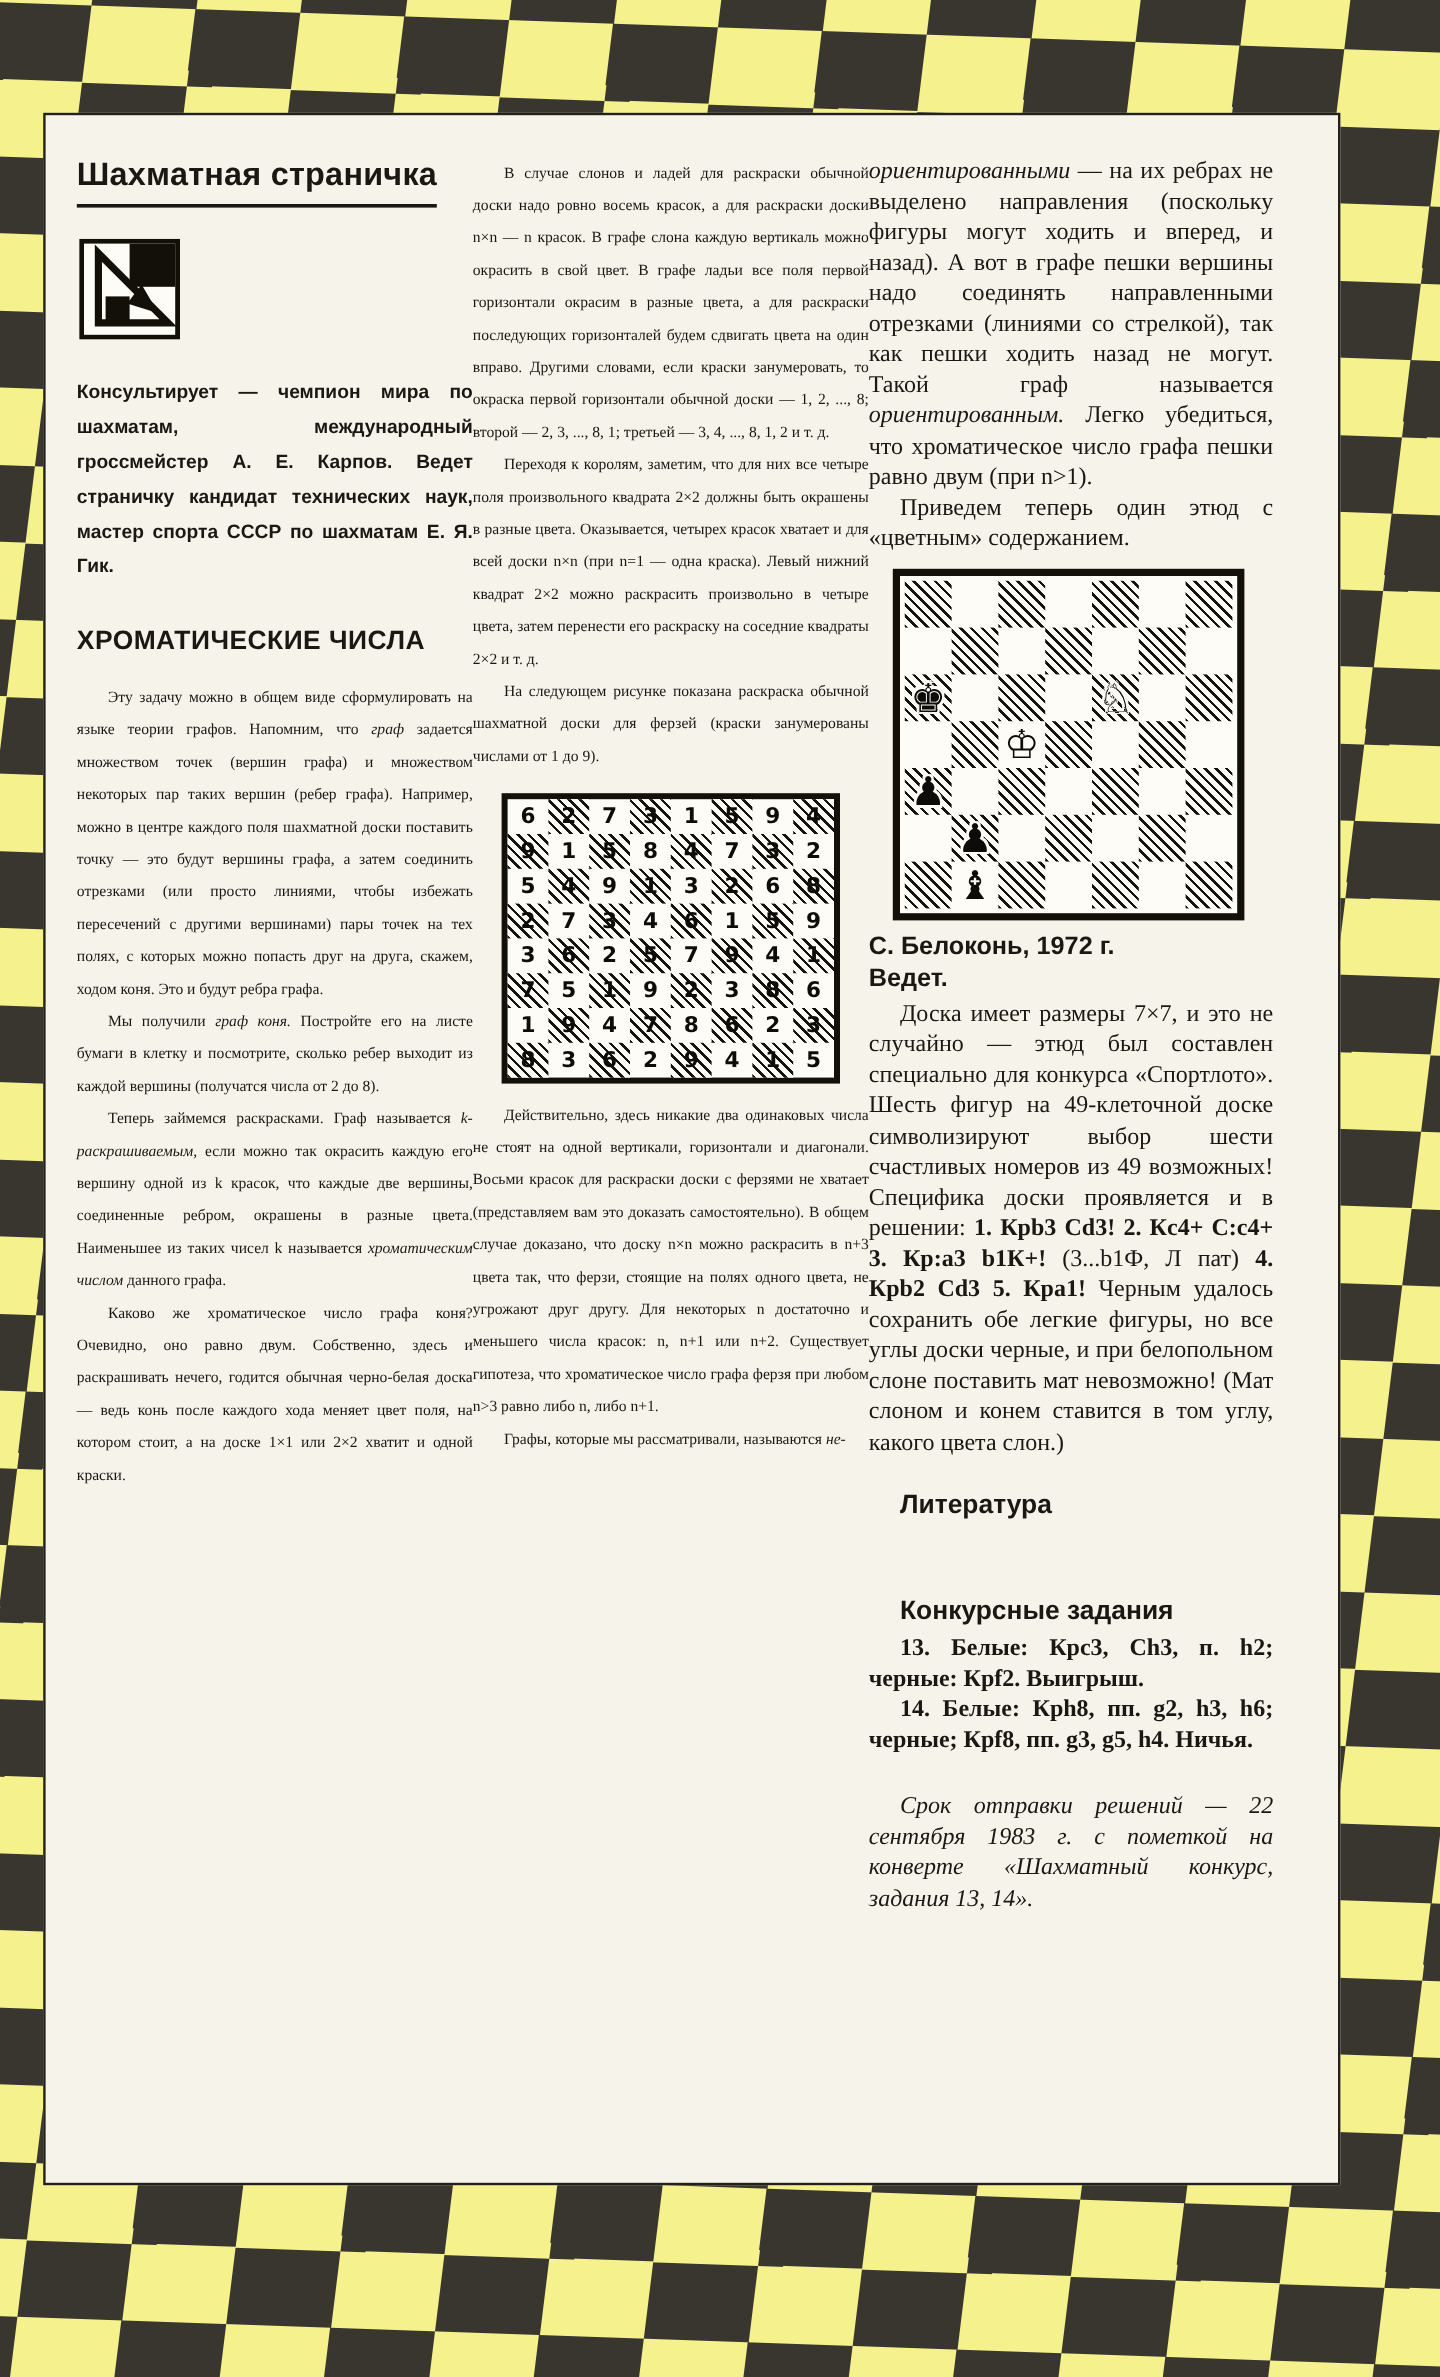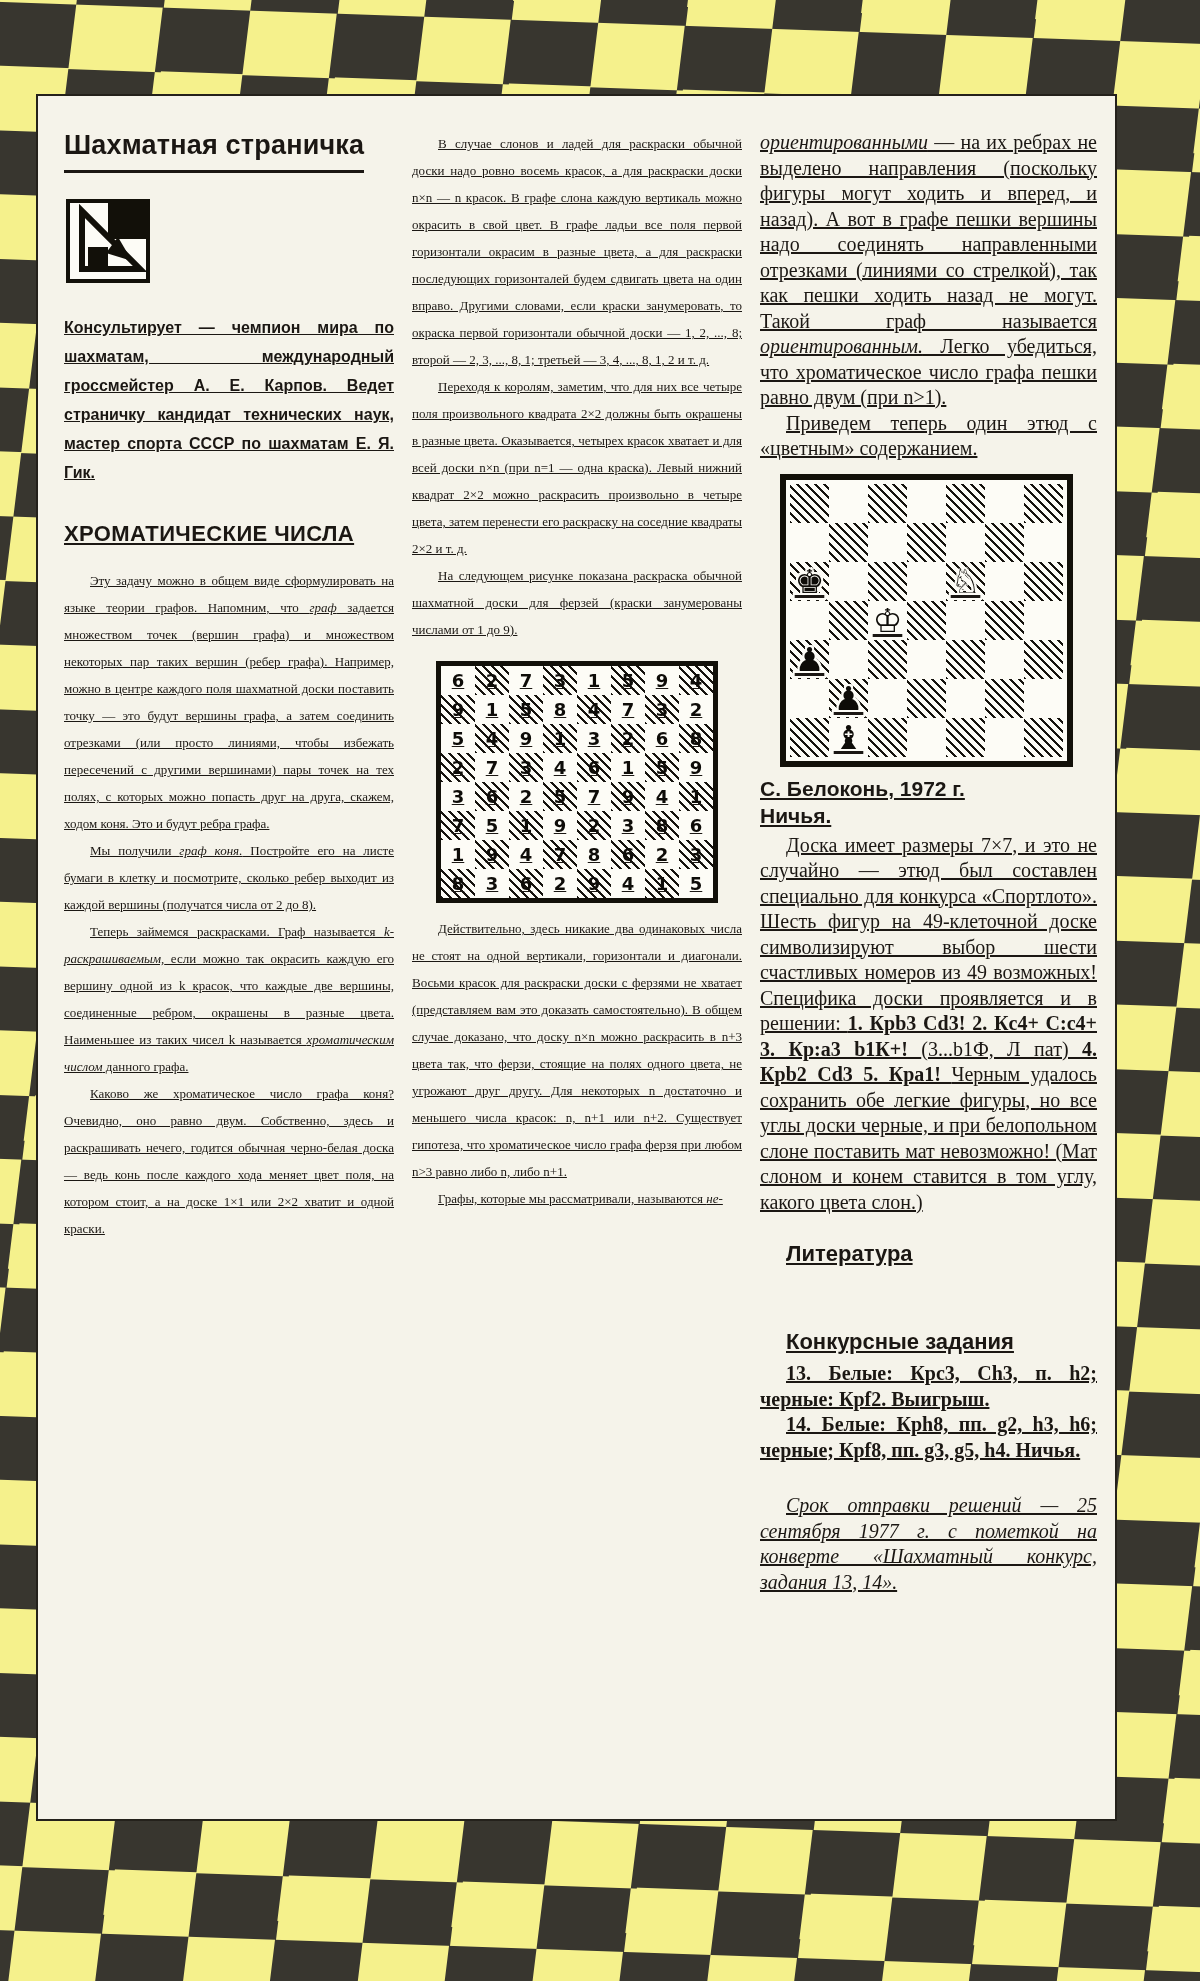--- a/index.html
+++ b/index.html
@@ -12,21 +12,21 @@
   
   .border-wrap{position:absolute; inset:0; overflow:hidden;}
   .checker{position:absolute; inset:-18%;
     background:repeating-conic-gradient(from 0deg, var(--dark) 0deg 90deg, var(--yellow) 90deg 180deg);
     background-size:174px 128px;
     transform:skew(-7deg,2deg);}
 
   
   .page{position:absolute; left:36px; top:94px; width:1081px; height:1727px;
     background:var(--paper); border:2px solid #24211b; padding:34px 22px 0 26px; overflow:hidden;}
-  .cols{display:flex; gap:18px;text-decoration:underline;}
+  .cols{display:flex; }
   .col{width:330px; flex:0 0 auto;}
   .col3{width:337px;}
 
   
   h1{font-family:"Liberation Sans", sans-serif; font-weight:bold; font-size:27px;
      display:inline-block; border-bottom:3px solid var(--ink); padding-bottom:9px; letter-spacing:.2px;}
   .logo{display:block; margin:26px 0 30px 2px;}
   .intro{font-family:"Liberation Sans", sans-serif; font-weight:bold; font-size:16px;
      line-height:29px; text-align:justify; margin-bottom:34px;}
   h2{font-family:"Liberation Sans", sans-serif; font-weight:bold; font-size:22px;
@@ -367,30 +367,30 @@
             </div>
             <div class="sq hatch"></div>
             <div class="sq"></div>
             <div class="sq hatch"></div>
             <div class="sq"></div>
             <div class="sq hatch"></div>
           </div>
       </div>
       <div class="caption">
         <div>С. Белоконь, 1972 г.</div>
-        <div>Ничья.</div>
+        <div>Ведет.</div>
       </div>
       <div class="blocks">
           <p class="para indent"><span>Доска имеет размеры 7×7, и это не случайно — этюд был составлен специально для конкурса «Спортлото». Шесть фигур на 49-клеточной доске символизируют выбор шести счастливых номеров из 49 возможных! Специфика доски проявляется и в решении: </span><b>1. Крb3 Cd3! 2. Кc4+ C:c4+ 3. Кр:a3 b1К+! </b><span>(3...b1Ф, Л пат) </span><b>4. Крb2 Cd3 5. Кра1! </b><span>Черным удалось сохранить обе легкие фигуры, но все углы доски черные, и при белопольном слоне поставить мат невозможно! (Мат слоном и конем ставится в том углу, какого цвета слон.)</span></p>
         </div>
       <h3 class="lit">Литература</h3>
       <h3 class="tasks">Конкурсные задания</h3>
       <div class="blocks">
           <p class="para indent"><b>13. Белые: Крс3, Ch3, п. h2; черные: Крf2. Выигрыш.</b></p>
           <p class="para indent"><b>14. Белые: Крh8, пп. g2, h3, h6; черные; Крf8, пп. g3, g5, h4. Ничья.</b></p>
         </div>
       <div class="blocks deadline">
-          <p class="para indent"><i>Срок отправки решений — 25 сентября 1977 г. с пометкой на конверте «Шахматный конкурс, задания 13, 14».</i></p>
+          <p class="para indent"><i>Срок отправки решений — 22 сентября 1983 г. с пометкой на конверте «Шахматный конкурс, задания 13, 14».</i></p>
         </div>
     </div>
 
   </div>
 </div>
 
 </body></html>

